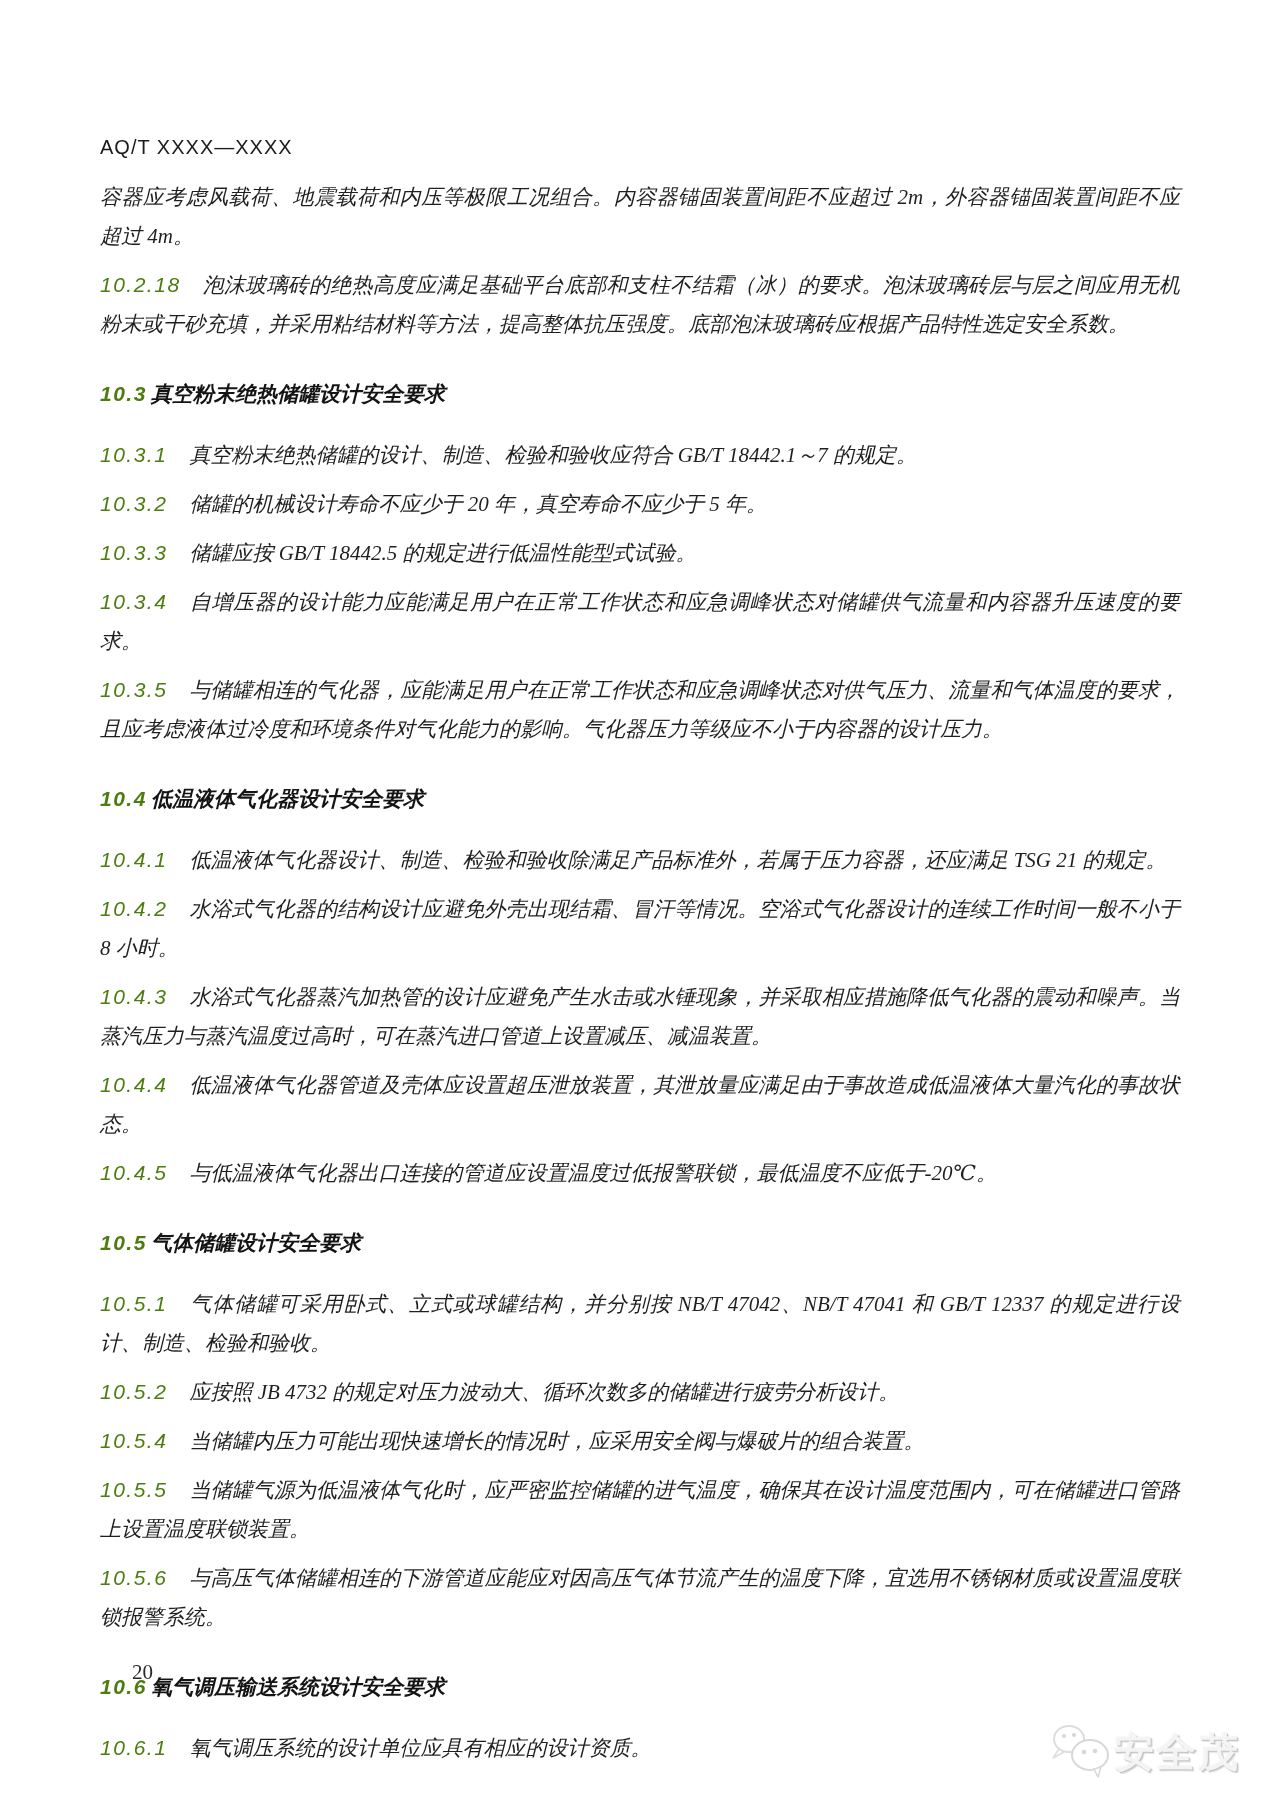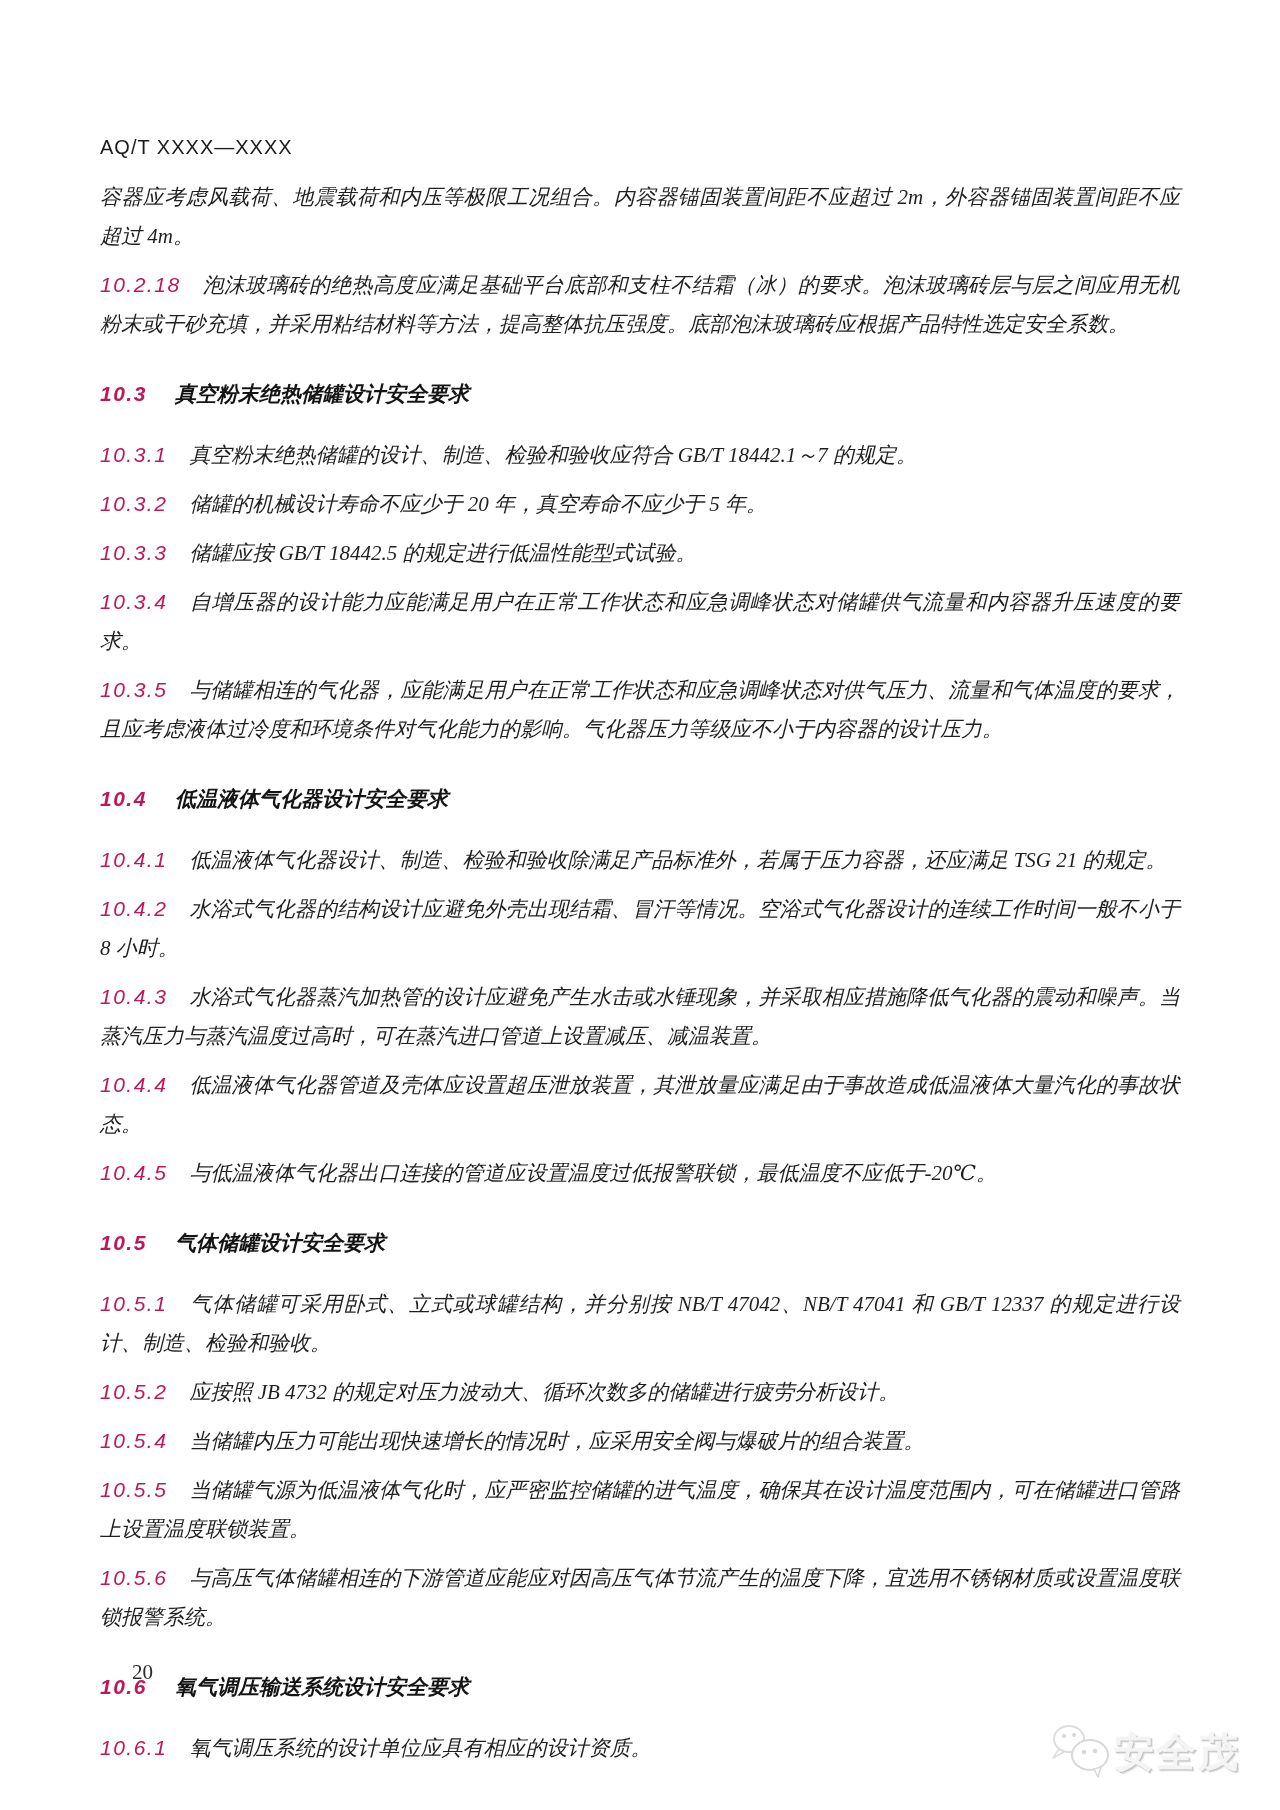--- a/index.html
+++ b/index.html
@@ -48,24 +48,24 @@
     font-family: "Liberation Sans", "DejaVu Sans", sans-serif;
     font-weight: bold;
     font-size: 21px;
     color: #141414;
     text-align: left;
   }
   .num {
     font-family: "Liberation Sans", "DejaVu Sans", sans-serif;
     letter-spacing: 1.5px;
     margin-right: 22px;
-    color: #be185d;
+    color: #4d7c0f;
   }
   .heading .num {
-    margin-right: 28px;
+    margin-right: 4px;
     font-weight: bold;
   }
   .page-number {
     position: absolute;
     left: 132px;
     top: 1660px;
     font-family: Liberation Serif, serif;
     font-size: 21px;
     color: #2a2a2a;
   }

